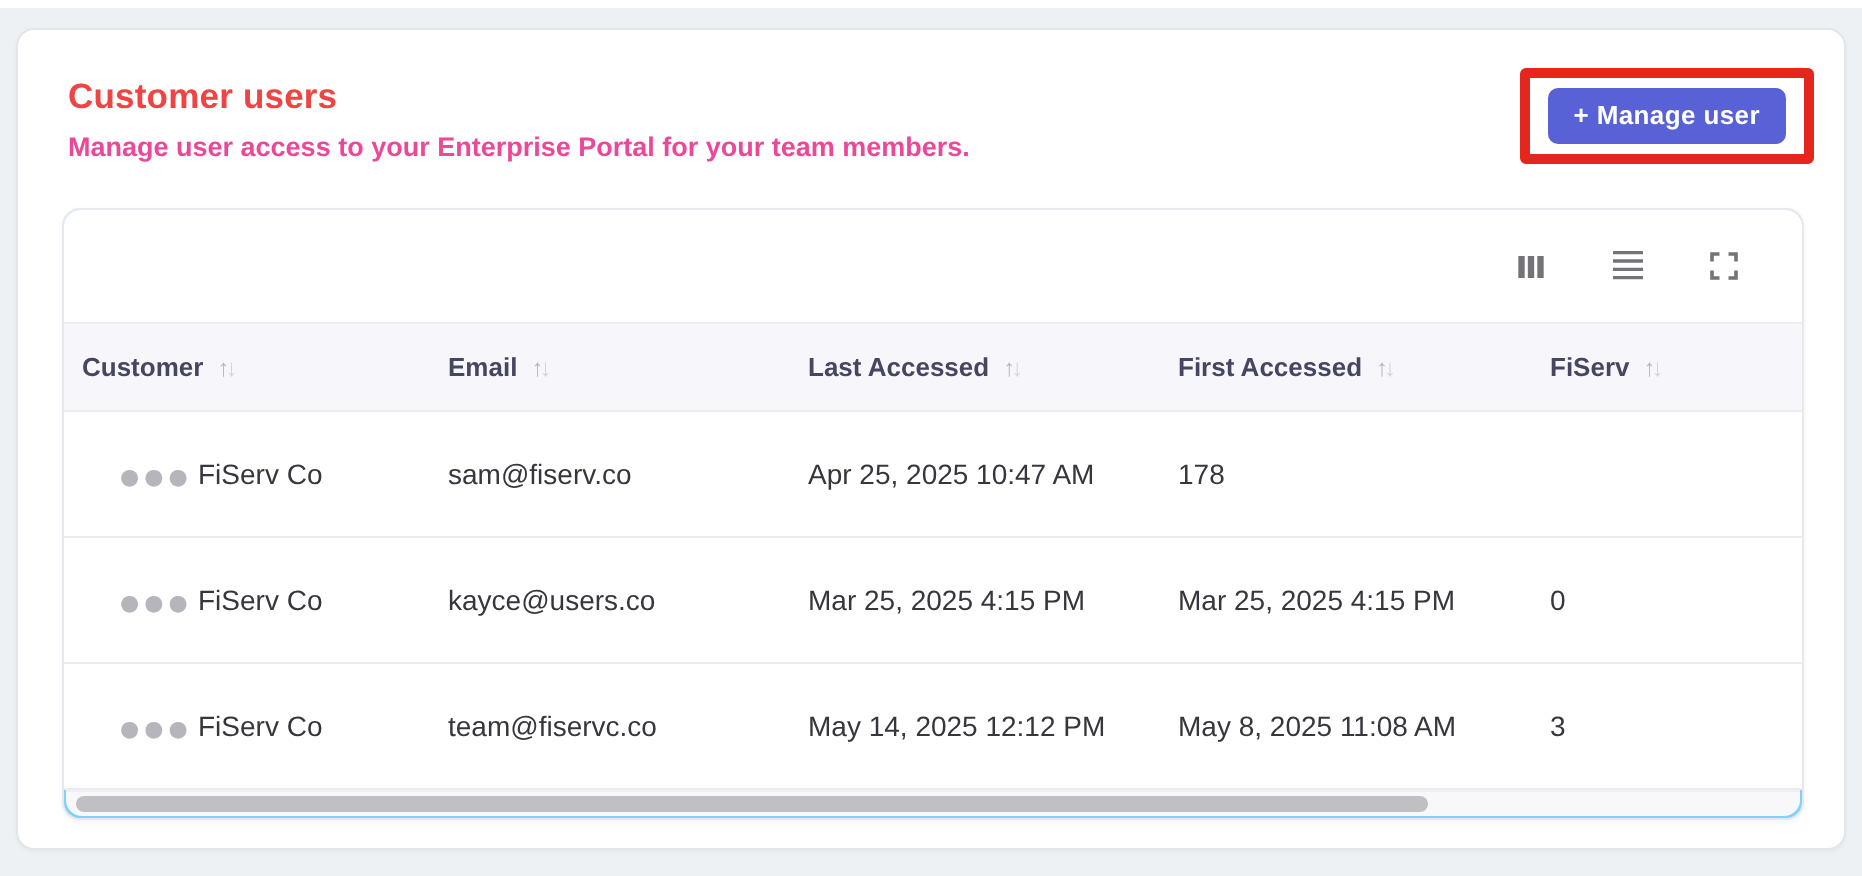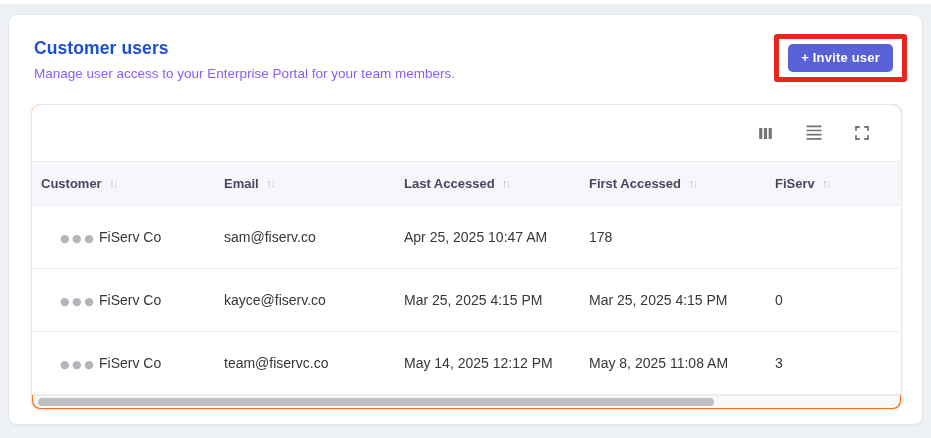--- a/index.html
+++ b/index.html
@@ -10,36 +10,36 @@
     position:relative;
     overflow:hidden;
   }
   .top-strip { position:absolute; top:0; left:0; right:0; height:4px; background:#ffffff; }
   .card {
     position:absolute; left:8px; top:14px; width:915px; height:411px;
     background:#ffffff; border:1px solid #e2e5e9; border-radius:9px;
     box-shadow:0 1px 2px rgba(0,0,0,0.04);
   }
   .card-header { position:relative; padding:23px 25px 0 25px; }
-  .page-title { font-size:17.5px; font-weight:bold; color:#1d4ed8; letter-spacing:.1px; }
-  .page-subtitle { font-size:13.5px; color:#8b5cf6; margin-top:7px; }
+  .page-title { font-size:17.5px; font-weight:bold; color:#ef4444; letter-spacing:.1px; }
+  .page-subtitle { font-size:13.5px; color:#ec4899; margin-top:7px;font-weight:bold; }
   .annotation-box {
     position:absolute; top:19px; right:15px;
     border:5px solid #e5261d; border-radius:3px; padding:5px 9px;
     background:#ffffff;
   }
   .invite-btn {
     display:inline-block; background:#5961d6; color:#ffffff;
     font-size:13px; font-weight:bold; font-family:"Liberation Sans", sans-serif;
     border:none; border-radius:5px; padding:6px 13px 7px 13px; cursor:pointer;
     letter-spacing:.2px;
   }
   .table-card {
     position:absolute; left:22px; top:89px; width:871px; height:306px;
-    border:1px solid #e7e7ed; border-radius:9px; background:#f97316;
+    border:1px solid #e7e7ed; border-radius:9px; background:#7dd3fc;
     box-shadow:0 1px 3px rgba(0,0,0,0.05);
     overflow:hidden;
   }
   .table-toolbar {
     height:56px; display:flex; align-items:center; justify-content:flex-end;
     gap:25px; padding-right:28px; background:#ffffff;
   }
   .tool-btn { background:none; border:none; cursor:pointer; display:flex; align-items:center; padding:2px; }
   .thead {
     display:grid; grid-template-columns:183px 180px 185px 186px 1fr;
@@ -75,21 +75,21 @@
 <body>
 
 <div class="top-strip"></div>
 
 <div class="card">
 
   <div class="card-header">
     <div class="page-title">Customer users</div>
     <div class="page-subtitle">Manage user access to your Enterprise Portal for your team members.</div>
     <div class="annotation-box">
-      <button class="invite-btn">+ Invite user</button>
+      <button class="invite-btn">+ Manage user</button>
     </div>
   </div>
 
   <div class="table-card">
 
     <div class="table-toolbar">
       <button class="tool-btn">
         <svg width="19" height="19" viewBox="0 0 24 24">
           <path fill="#737378" d="M4 5h4v14H4zM10 5h4v14h-4zM16 5h4v14h-4z"></path>
         </svg>
@@ -148,21 +148,21 @@
       <div class="td"><button class="more-btn">●●●</button></div>
       <div class="td">FiServ Co</div>
       <div class="td">sam@fiserv.co</div>
       <div class="td">Apr 25, 2025 10:47 AM</div>
       <div class="td">178</div>
     </div>
 
     <div class="trow">
       <div class="td"><button class="more-btn">●●●</button></div>
       <div class="td">FiServ Co</div>
-      <div class="td">kayce@fiserv.co</div>
+      <div class="td">kayce@users.co</div>
       <div class="td">Mar 25, 2025 4:15 PM</div>
       <div class="td">Mar 25, 2025 4:15 PM</div>
       <div class="td">0</div>
     </div>
 
     <div class="trow">
       <div class="td"><button class="more-btn">●●●</button></div>
       <div class="td">FiServ Co</div>
       <div class="td">team@fiservc.co</div>
       <div class="td">May 14, 2025 12:12 PM</div>

